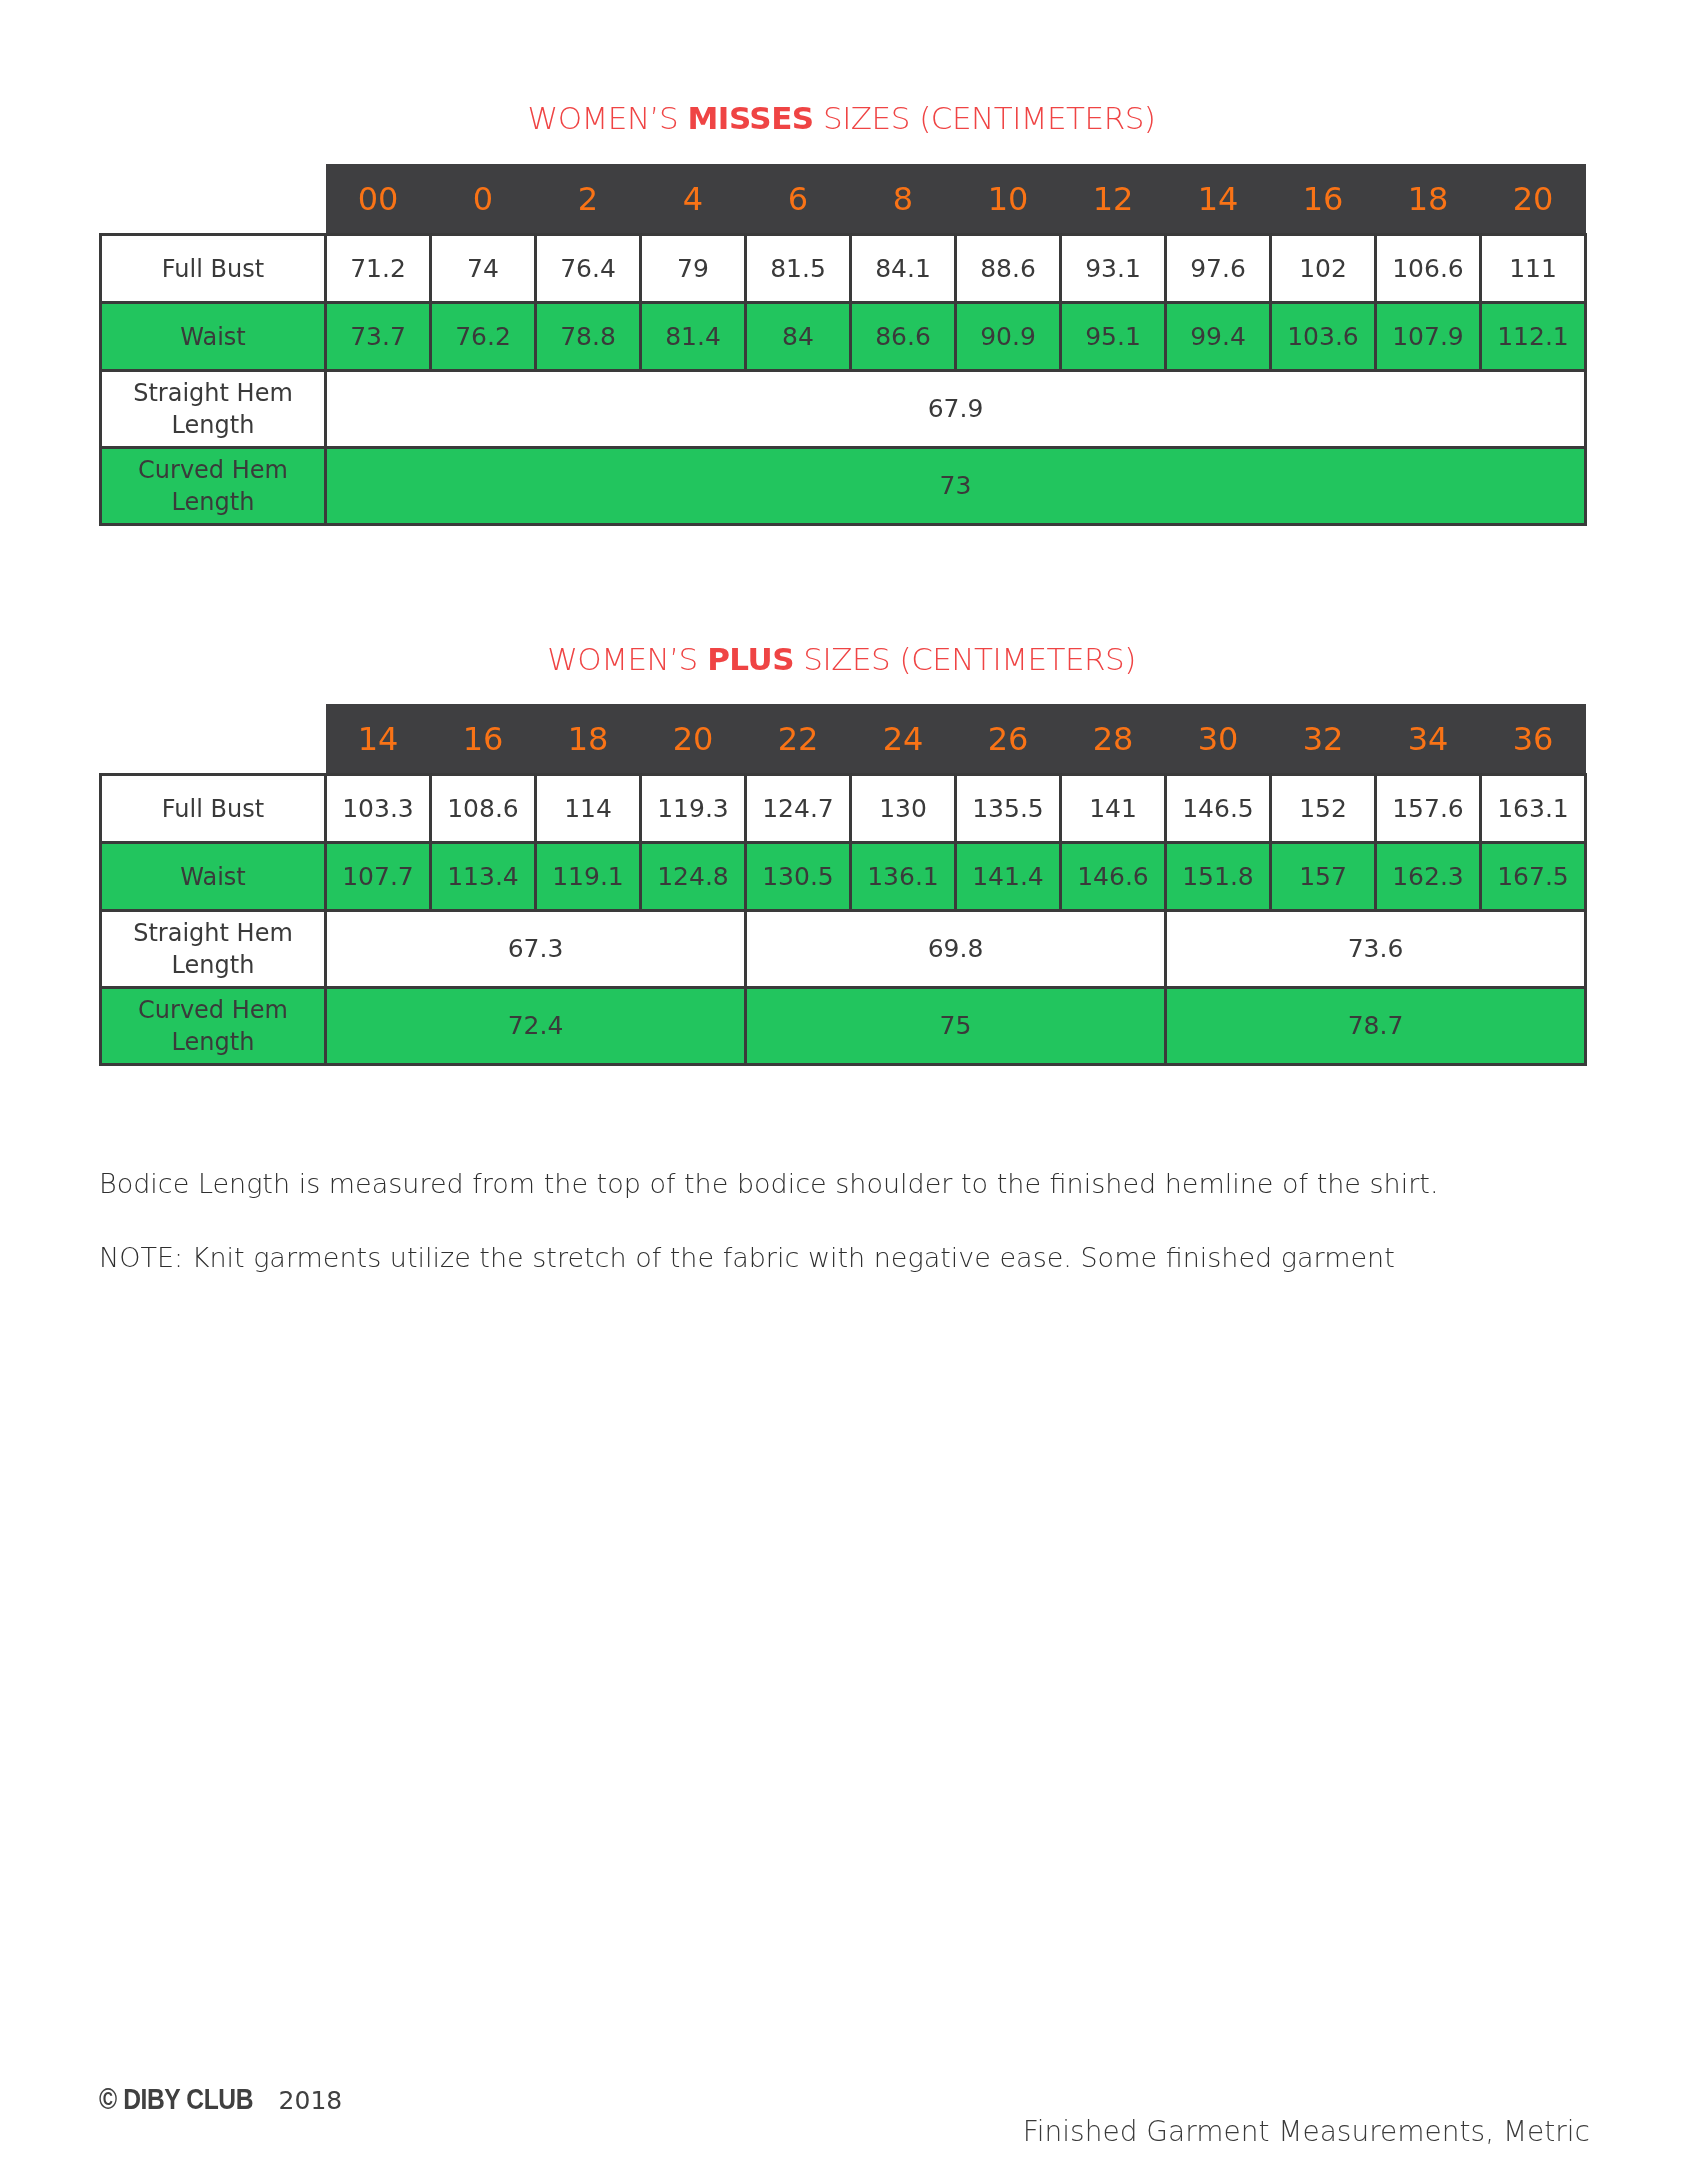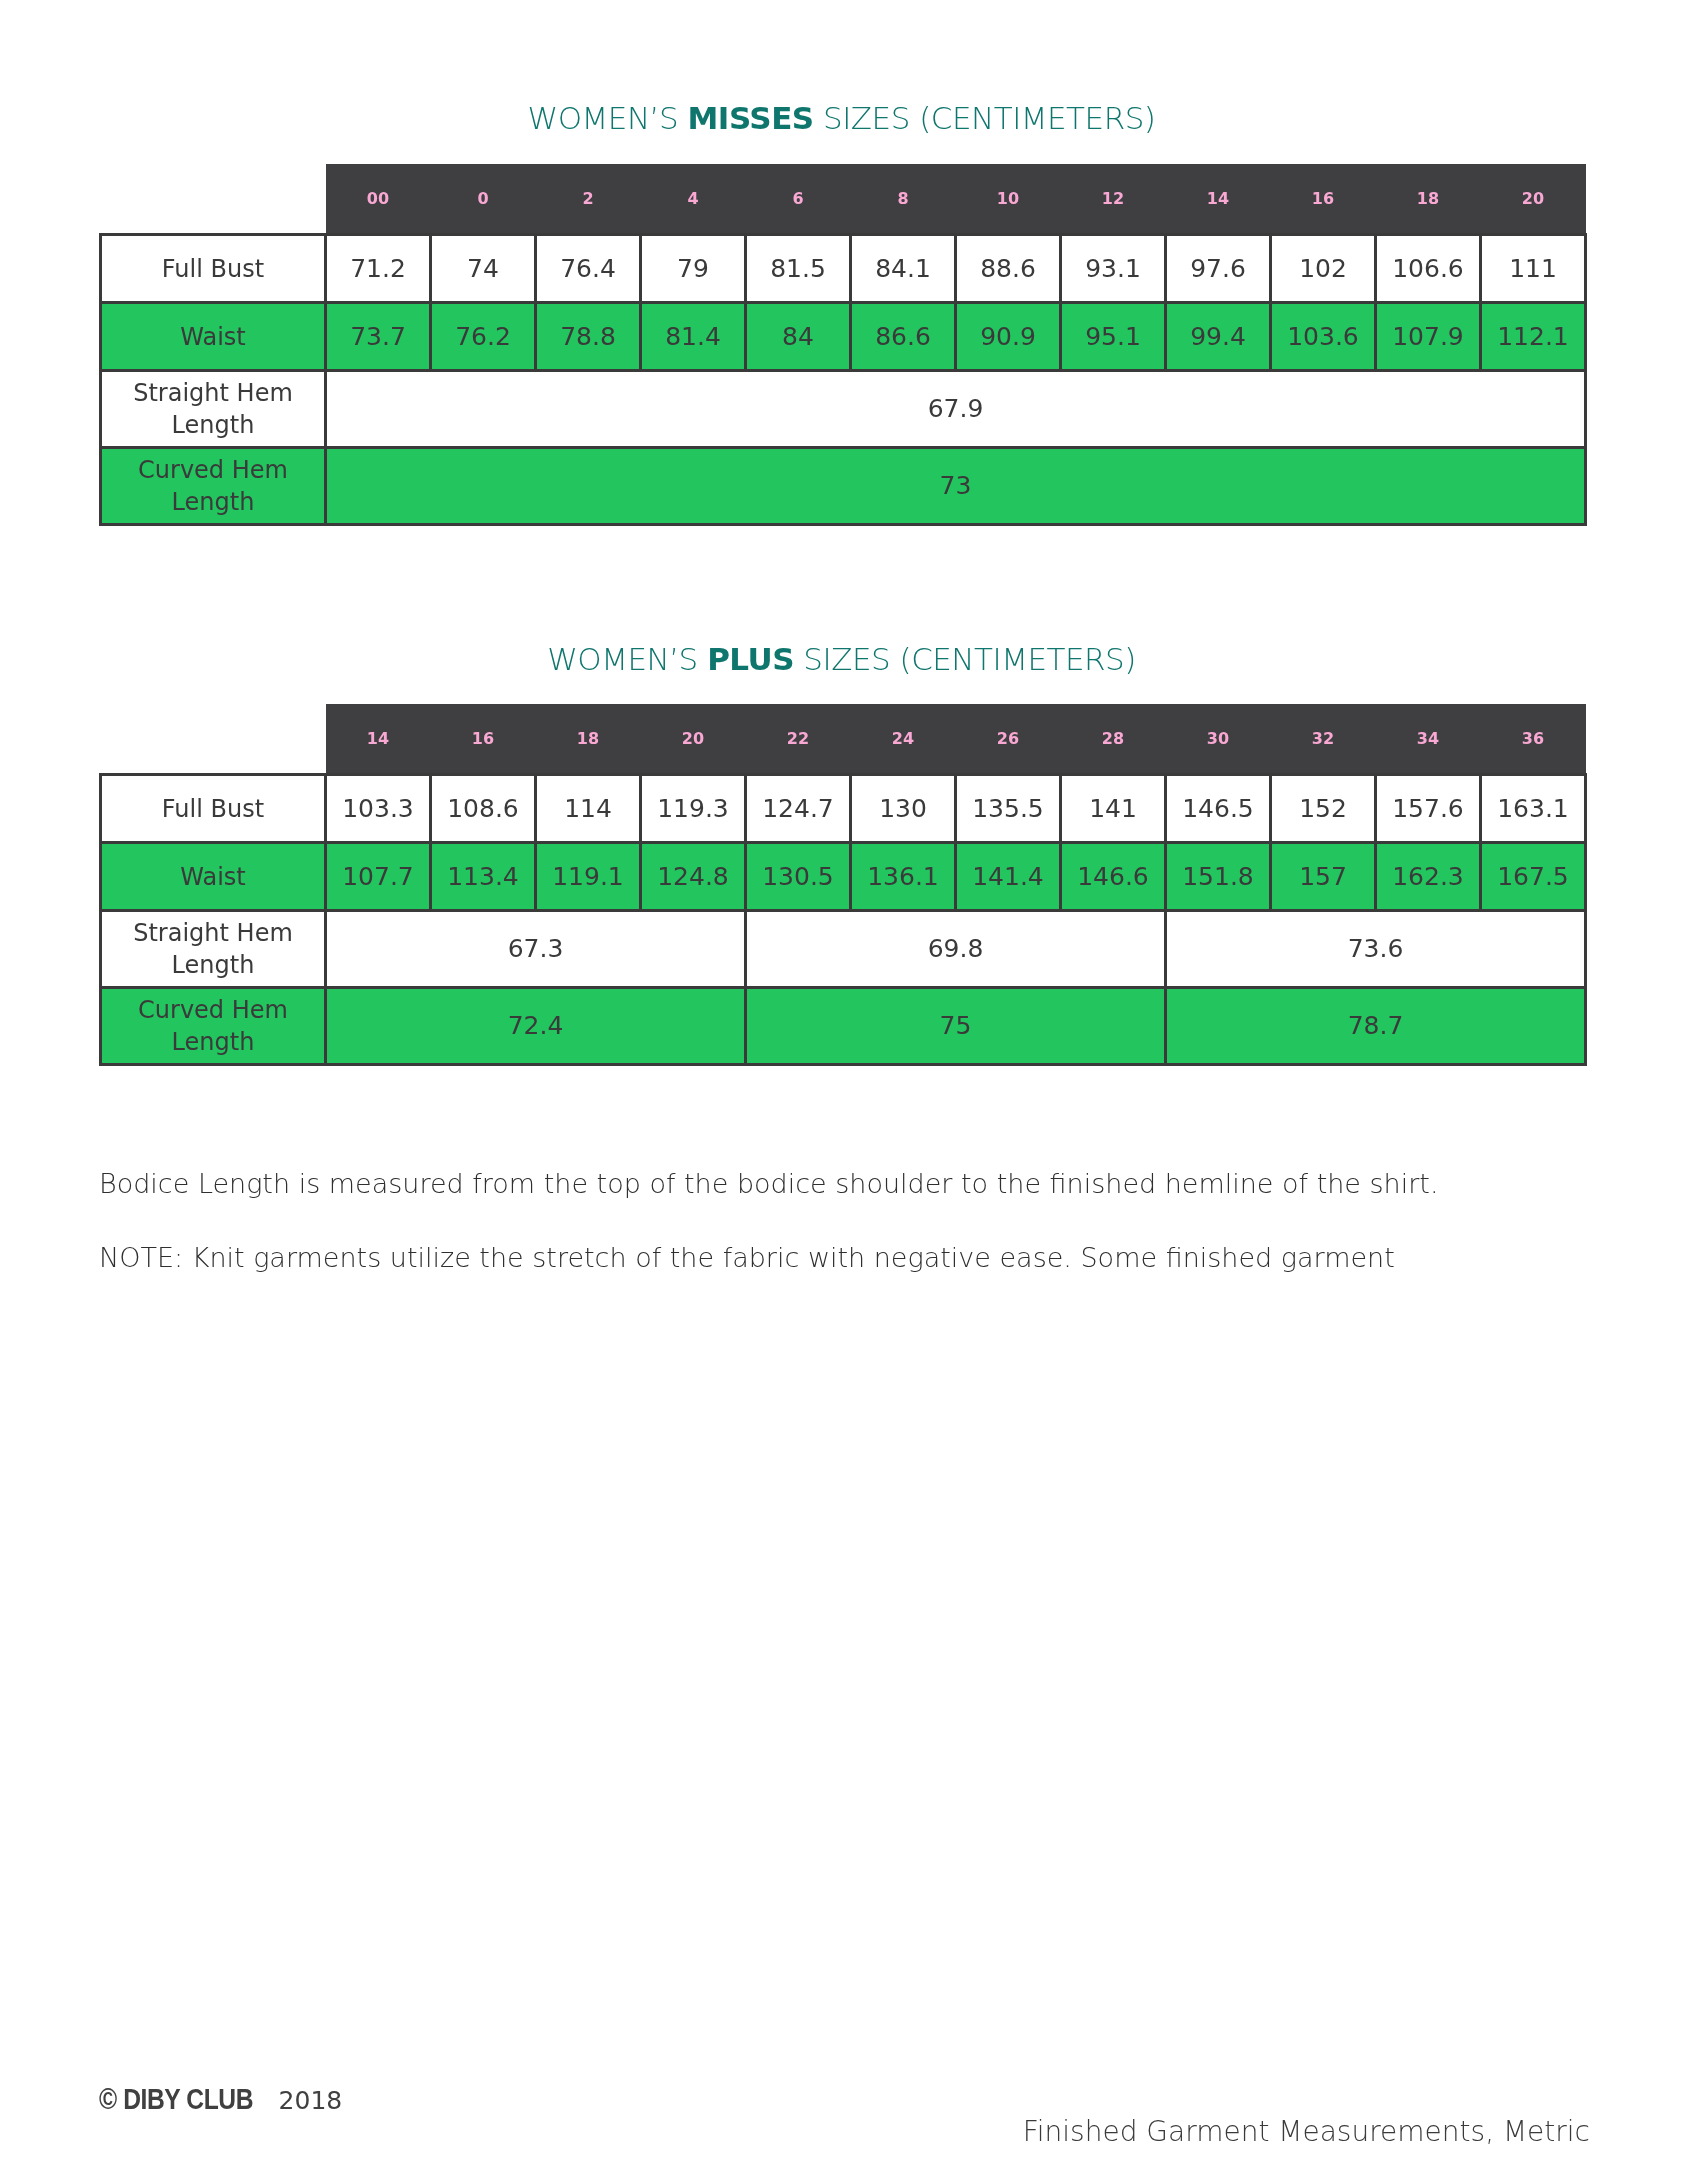--- a/index.html
+++ b/index.html
@@ -1,23 +1,23 @@
 <!DOCTYPE html>
 <html><head>
 <meta charset="utf-8">
 <style>
   html, body { margin: 0; padding: 0; background: #ffffff; }
   body { width: 1683px; height: 2178px; position: relative; font-family: "DejaVu Sans", sans-serif; color: #3a3a3a; overflow: hidden; }
-  .title { position: absolute; left: 0; width: 1683px; text-align: center; font-size: 31px; font-weight: 300; letter-spacing: -0.5px; color: #0f766e; }
+  .title { position: absolute; left: 0; width: 1683px; text-align: center; font-size: 31px; font-weight: 300; letter-spacing: -0.5px; color: #ef4444; }
   .title b { font-weight: bold; }
   table.chart { position: absolute; left: 99px; border-collapse: collapse; table-layout: fixed; }
   table.chart col.lab { width: 225px; }
   table.chart col.dat { width: 105px; }
   table.chart td, table.chart th { text-align: center; vertical-align: middle; padding: 0; font-size: 25px; font-weight: normal; color: #3a3a3a; }
-  table.chart thead th { background: #3f3f41; color: #f9a8d4; font-weight: bold; font-size: 16px; height: 69px; border: none; }
+  table.chart thead th { background: #3f3f41; color: #f97316; font-weight: normal; font-size: 32px; height: 69px; border: none; }
   table.chart thead th.blank { background: #ffffff; }
   table.chart tbody td { border: 3px solid #3a3a3a; }
   table.chart tr.r-white td { background: #ffffff; }
   table.chart tr.r-gray td { background: #22c55e; }
   table.chart tr.short td { height: 65px; }
   table.chart tr.tall td { height: 74px; line-height: 32px; }
   table.chart td.label { font-size: 24px; }
   .note { position: absolute; left: 99px; font-size: 27px; color: #2f2f2f; line-height: 36px; font-weight: 300; }
   .footer-left { position: absolute; left: 99px; top: 2083px; font-size: 26px; color: #404040; }
   .footer-left .brand { font-weight: bold; font-family: "Liberation Sans", sans-serif; letter-spacing: -0.5px; font-size: 29px; transform: scaleX(0.85); display: inline-block; transform-origin: left; }

